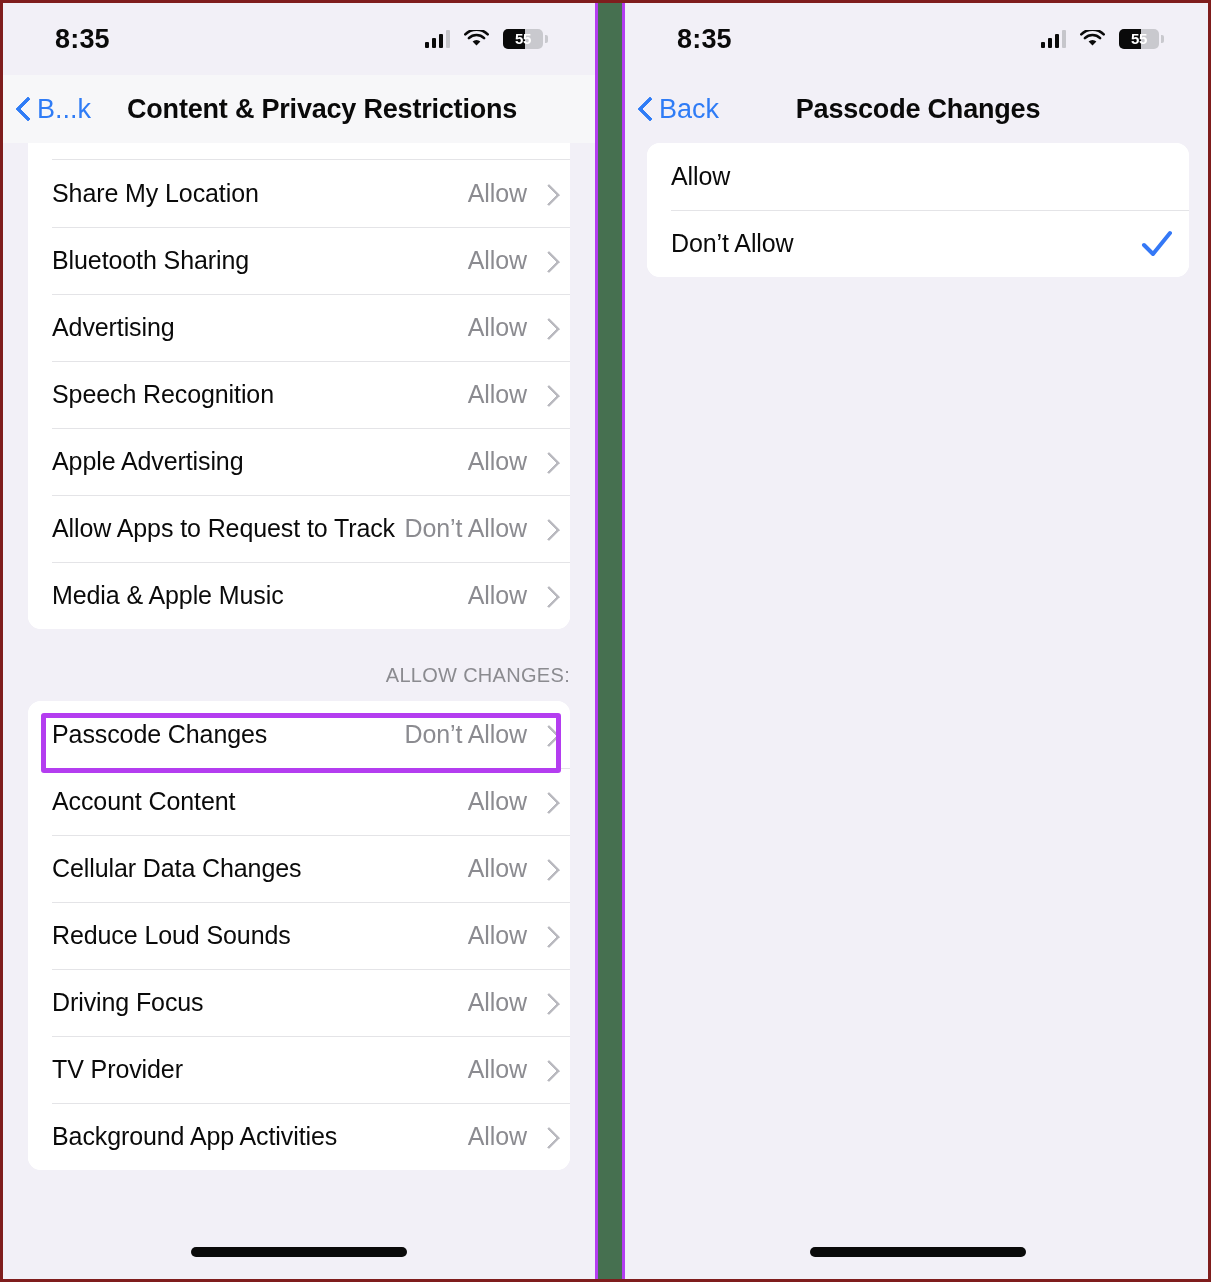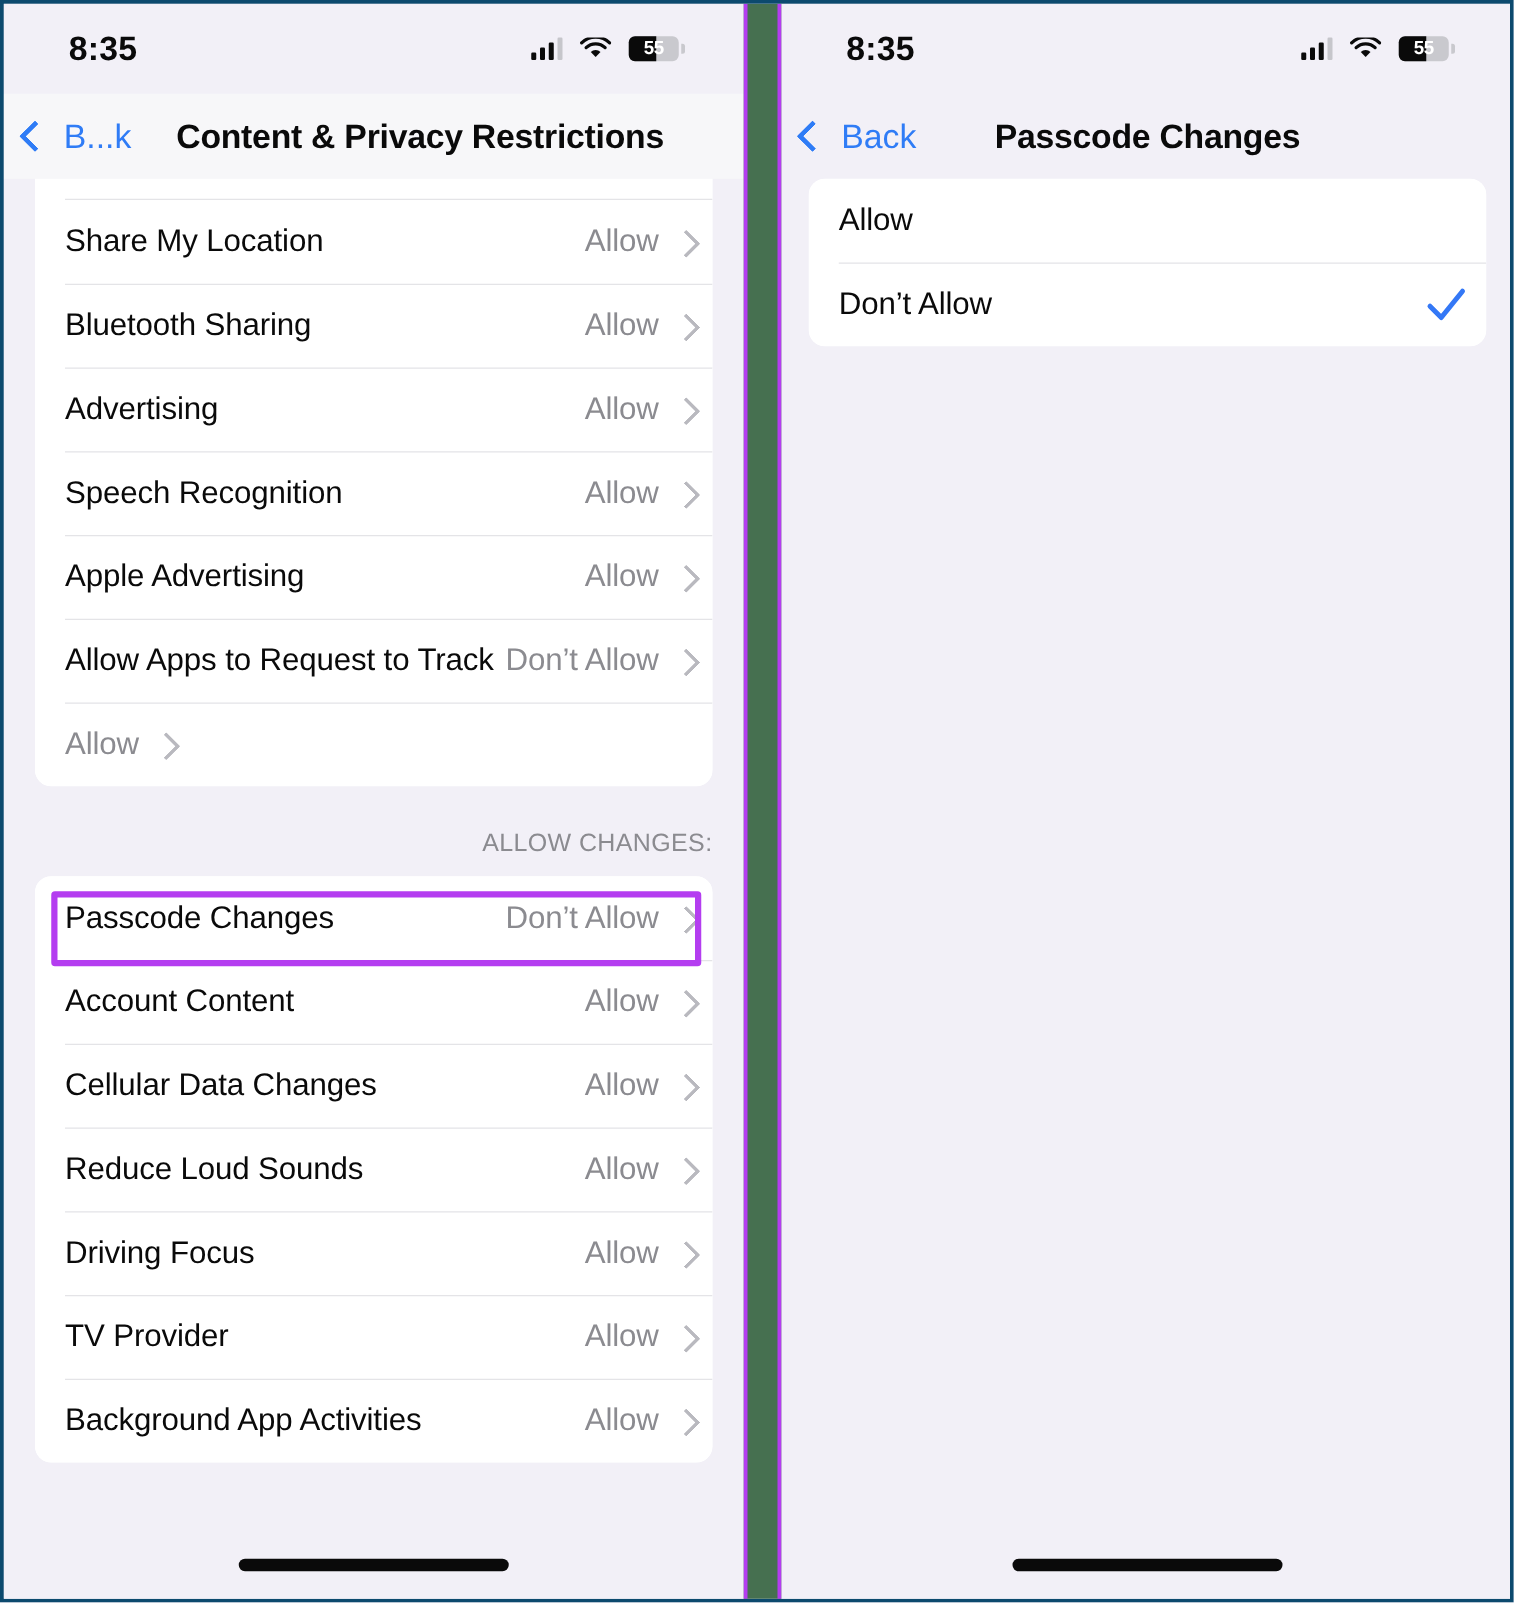--- a/index.html
+++ b/index.html
@@ -10,21 +10,21 @@
     font-family: "Liberation Sans", "DejaVu Sans", sans-serif;
     background: #f2f0f7;
     overflow: hidden;
   }
 
   #root {
     position: relative;
     width: 1211px;
     height: 1282px;
     background: #f2f0f7;
-    border: 3px solid #0c4a6e;
+    border: 3px solid #7f1d1d;
     overflow: hidden;
   }
 
   
   .divider {
     position: absolute;
     top: 0;
     left: 592px;
     width: 30px;
     height: 1282px;
@@ -115,21 +115,21 @@
     height: 68px;
     display: flex;
     align-items: center;
     padding-left: 14px;
     background: #f7f7f9;
   }
   .phone.right .navbar { background: #f2f0f7; }
   .nav-back {
     display: flex;
     align-items: center;
-    gap: 20px;
+    gap: 6px;
     color: #2f7cf6;
   }
   .chev-back {
     width: 14px; height: 26px;
     position: relative;
     flex: none;
   }
   .chev-back::before {
     content: "";
     position: absolute;
@@ -350,20 +350,21 @@
               </span>
             </div>
             <div class="row">
               <span class="row-label">Allow Apps to Request to Track</span>
               <span class="row-right">
                 <span class="row-value">Don’t Allow</span>
                 <span class="chev-right"></span>
               </span>
             </div>
             <div class="row">
+              <span class="row-label">Media &amp; Apple Music</span>
               <span class="row-right">
                 <span class="row-value">Allow</span>
                 <span class="chev-right"></span>
               </span>
             </div>
           </div>
       </div>
 
       <div class="group-header">ALLOW CHANGES:</div>
 

